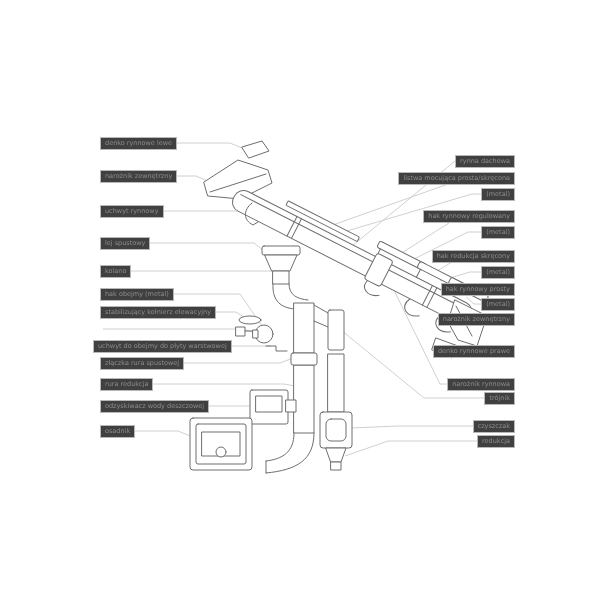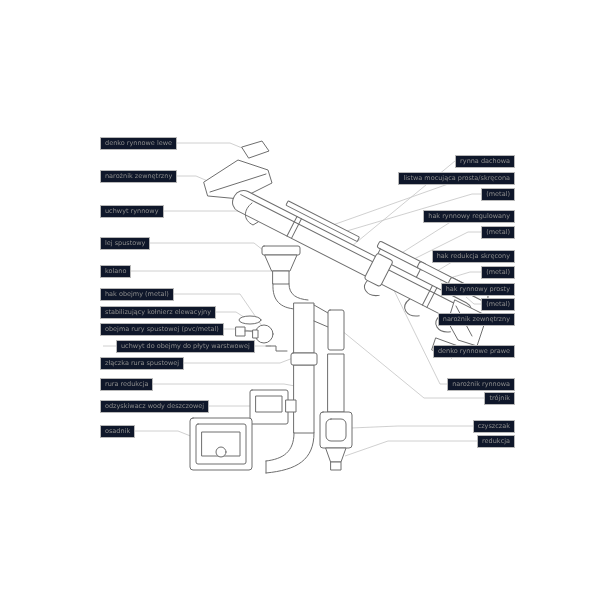--- a/index.html
+++ b/index.html
@@ -1,19 +1,19 @@
 <!DOCTYPE html>
 <html><head>
 <meta charset="utf-8">
 <style>
   html,body{margin:0;padding:0;background:#fff;}
   #canvas{position:relative;width:610px;height:610px;background:#fff;overflow:hidden;
           font-family:"DejaVu Sans",sans-serif;}
   #art{position:absolute;left:0;top:0;z-index:1;}
-  .lbl{position:absolute;z-index:2;border:1px solid #b8b8b8;background:#0f172a;color:#8c8c8c;
+  .lbl{position:absolute;z-index:2;border:1px solid #b8b8b8;background:#404040;color:#8c8c8c;
        font-size:6.5px;line-height:1;padding:2px 4px;white-space:nowrap;}
   .lbl.right{text-align:left;}
 </style>
 </head>
 <body>
 
 <div id="canvas">
 
   <svg id="art" width="610" height="610" viewBox="0 0 610 610">
 
@@ -166,22 +166,21 @@
     </g>
   </svg>
 
   <div class="lbl" style="left:100px;top:137px">denko rynnowe lewe</div>
   <div class="lbl" style="left:100px;top:170px">narożnik zewnętrzny</div>
   <div class="lbl" style="left:100px;top:205px">uchwyt rynnowy</div>
   <div class="lbl" style="left:100px;top:237px">lej spustowy</div>
   <div class="lbl" style="left:100px;top:265px">kolano</div>
   <div class="lbl" style="left:100px;top:288px">hak obejmy (metal)</div>
   <div class="lbl" style="left:100px;top:306px">stabilizujący kołnierz elewacyjny</div>
-  <div class="lbl" style="left:100px;top:323px">obejma rury spustowej (pvc/metal)</div>
-  <div class="lbl" style="left:116px;top:340px">uchwyt do obejmy do płyty warstwowej</div>
+  <div class="lbl" style="left:93px;top:340px">uchwyt do obejmy do płyty warstwowej</div>
   <div class="lbl" style="left:100px;top:357px">złączka rura spustowej</div>
   <div class="lbl" style="left:100px;top:378px">rura redukcja</div>
   <div class="lbl" style="left:100px;top:400px">odzyskiwacz wody deszczowej</div>
   <div class="lbl" style="left:100px;top:425px">osadnik</div>
 
   <div class="lbl right" style="right:95px;top:155px">rynna dachowa</div>
   <div class="lbl right" style="right:95px;top:172px">listwa mocująca prosta/skręcona</div>
   <div class="lbl right" style="right:95px;top:188px">(metal)</div>
   <div class="lbl right" style="right:95px;top:210px">hak rynnowy regulowany</div>
   <div class="lbl right" style="right:95px;top:226px">(metal)</div>

